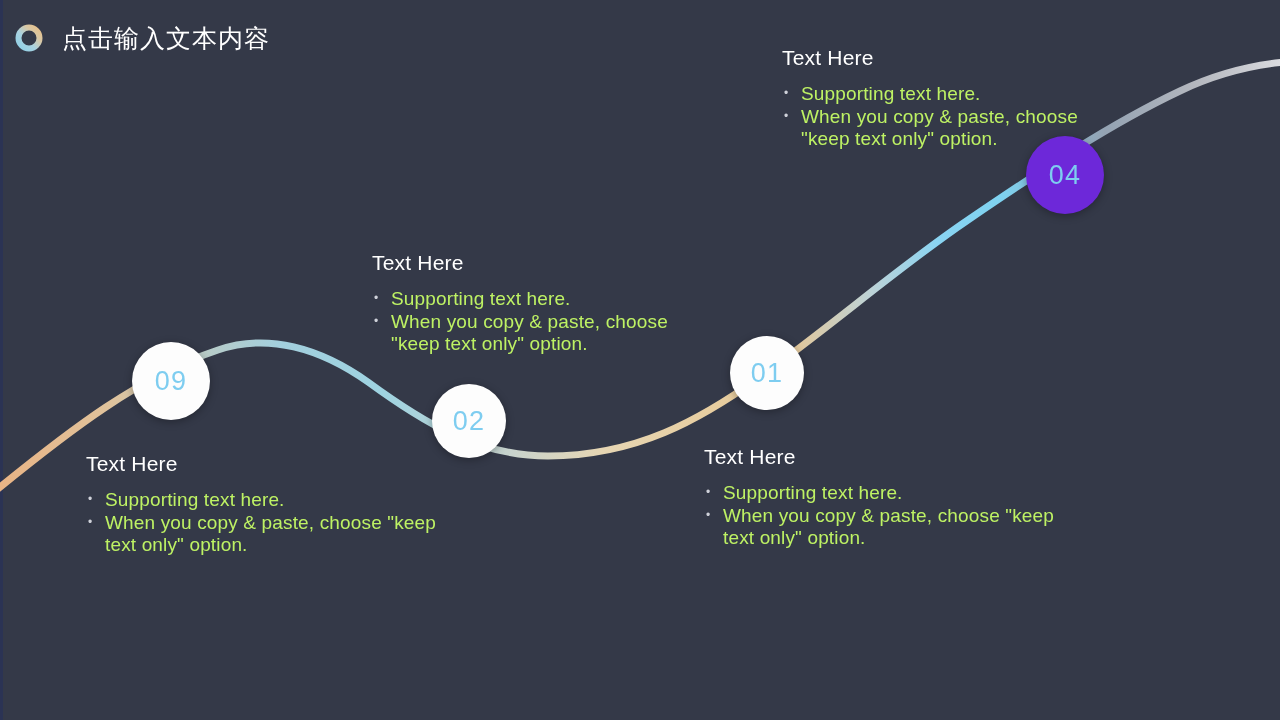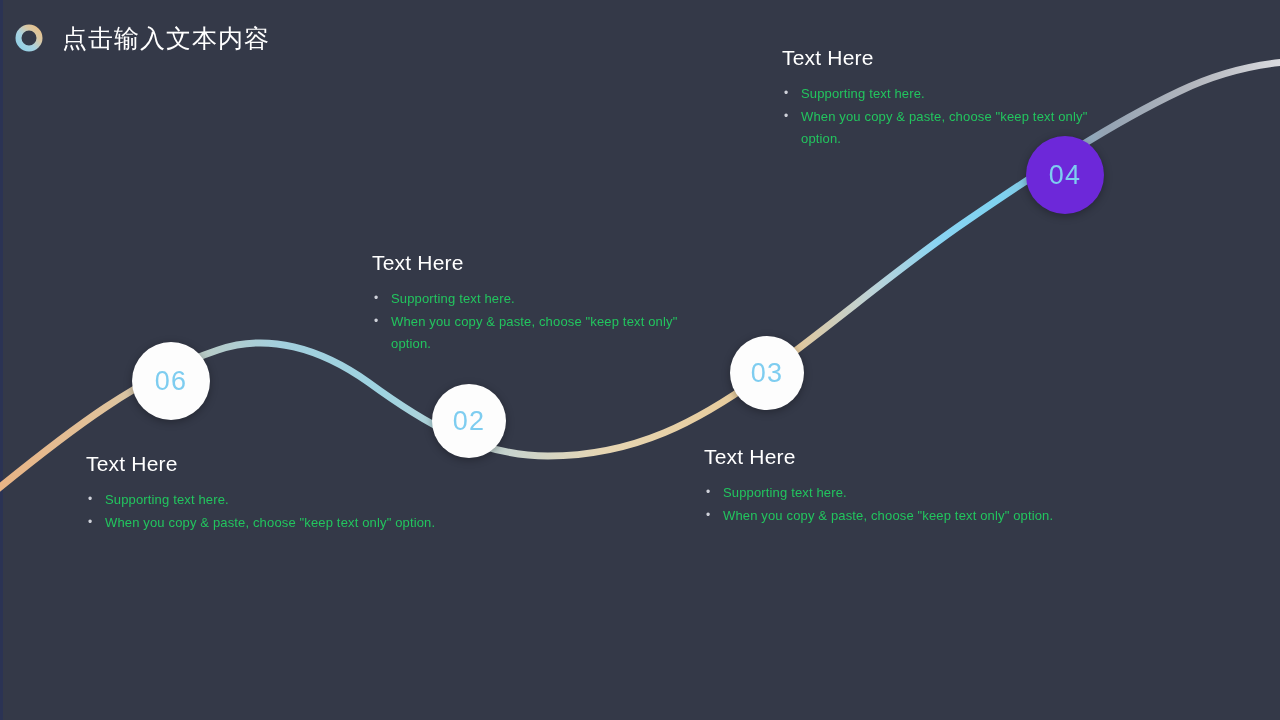--- a/index.html
+++ b/index.html
@@ -95,22 +95,22 @@
     margin: 0 0 14px 0;
     line-height: 1.1;
   }
   .bullets {
     list-style: none;
     margin: 0;
     padding: 0;
   }
   .bullet {
     position: relative;
-    color: #22c55e;
-    font-size: 13px;
+    color: #bef264;
+    font-size: 19px;
     font-weight: 400;
     line-height: 22.5px;
     padding-left: 19px;
     letter-spacing: 0.15px;
   }
   .bullet::before {
     content: "\2022";
     position: absolute;
     left: 2px;
     top: -1px;
@@ -168,29 +168,29 @@
              C 70,430 140,376 218,350
              C 268,333 320,348 368,382
              C 420,420 476,456 548,456
              C 636,456 700,420 760,377
              C 830,327 900,266 968,220
              C 1040,171 1110,124 1180,91
              C 1218,73 1252,65 1286,62"></path>
   </svg>
 
   <div class="node" style="left: 132px; top: 342px; width: 78px; height: 78px; background: rgb(253, 253, 253);">
-    <span class="node-label" style="color: rgb(126, 205, 240);">06</span>
+    <span class="node-label" style="color: rgb(126, 205, 240);">09</span>
   </div>
 
   <div class="node" style="left: 432px; top: 384px; width: 74px; height: 74px; background: rgb(253, 253, 253);">
     <span class="node-label" style="color: rgb(126, 205, 240);">02</span>
   </div>
 
   <div class="node" style="left: 730px; top: 336px; width: 74px; height: 74px; background: rgb(253, 253, 253);">
-    <span class="node-label" style="color: rgb(126, 205, 240);">03</span>
+    <span class="node-label" style="color: rgb(126, 205, 240);">01</span>
   </div>
 
   <div class="node" style="left: 1026px; top: 136px; width: 78px; height: 78px; background: #6d28d9;">
     <span class="node-label" style="color: rgb(126, 205, 240);">04</span>
   </div>
 
   <div class="block" style="left:86px; top:452px; width:360px;">
     <div class="block-title">Text Here</div>
     <ul class="bullets">
       <li class="bullet">Supporting  text here.</li>

